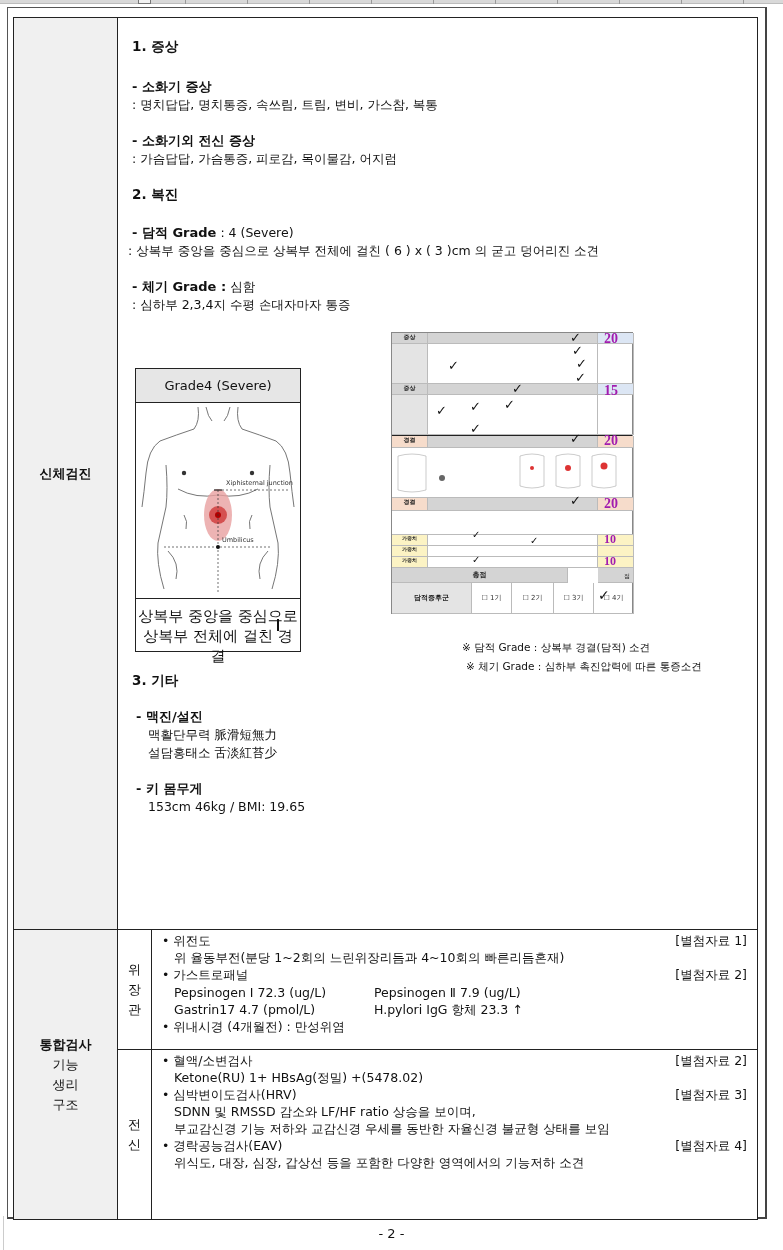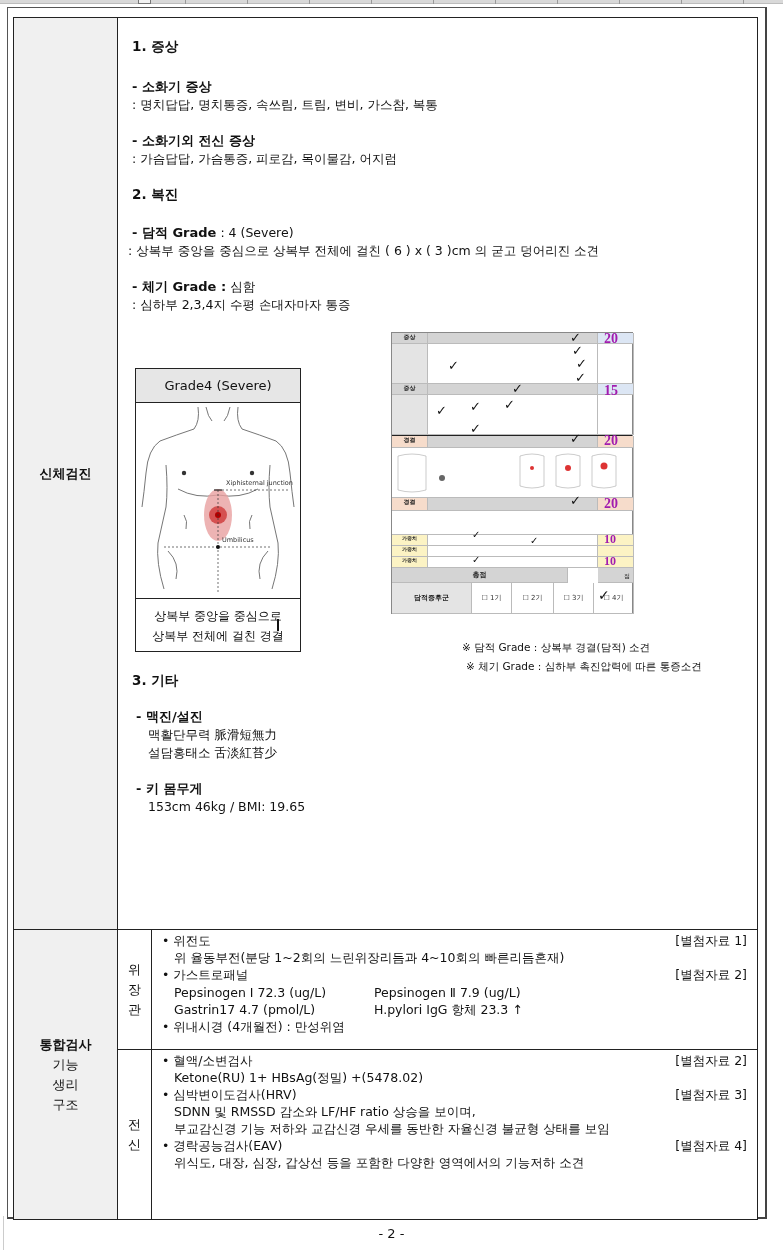--- a/index.html
+++ b/index.html
@@ -20,21 +20,21 @@
 
   .sec-title { font-weight: bold; font-size: 13.5px; margin-bottom: 22px; }
   .sub-title { font-weight: bold; font-size: 13px; }
   .line { font-size: 12.5px; line-height: 18px; }
   .gap { height: 18px; }
 
   .fig-row { position: relative; height: 340px; margin-top: 18px; }
   .grade-box { position: absolute; left: 3px; top: 0; width: 166px; height: 284px; border: 1px solid #222; background: #fff; margin-top: 36px; }
   .grade-head { height: 34px; background: #e6e6e6; border-bottom: 1px solid #222; text-align: center; line-height: 34px; font-size: 13px; }
   .grade-img { height: 196px; border-bottom: 1px solid #222; position: relative; }
-  .grade-cap { text-align: center; font-size: 12px; line-height: 20px; padding-top: 7px; }
+  .grade-cap { text-align: center; font-size: 15px; line-height: 20px; padding-top: 7px; }
   .cursor-mark { position: absolute; left: 145px; top: 287px; width: 2px; height: 12px; background: #111; }
 
   .form-img { position: absolute; left: 259px; top: 0; width: 242px; height: 282px; border: 1px solid #888; background: #fff; }
   .fr { position: absolute; left: 0; width: 100%; }
   .fcell { position: absolute; top: 0; height: 100%; border-right: 1px solid #bbb; border-bottom: 1px solid #bbb; font-size: 5px; color: #555; overflow: hidden; text-align: center; }
   .hdr-gray { background: #d4d4d4; }
   .hdr-peach { background: #f6dccb; }
   .hdr-yellow { background: #fcf3c4; }
   .label-gray { background: #e4e4e4; }
   .score-blue { background: #dce6f4; }

